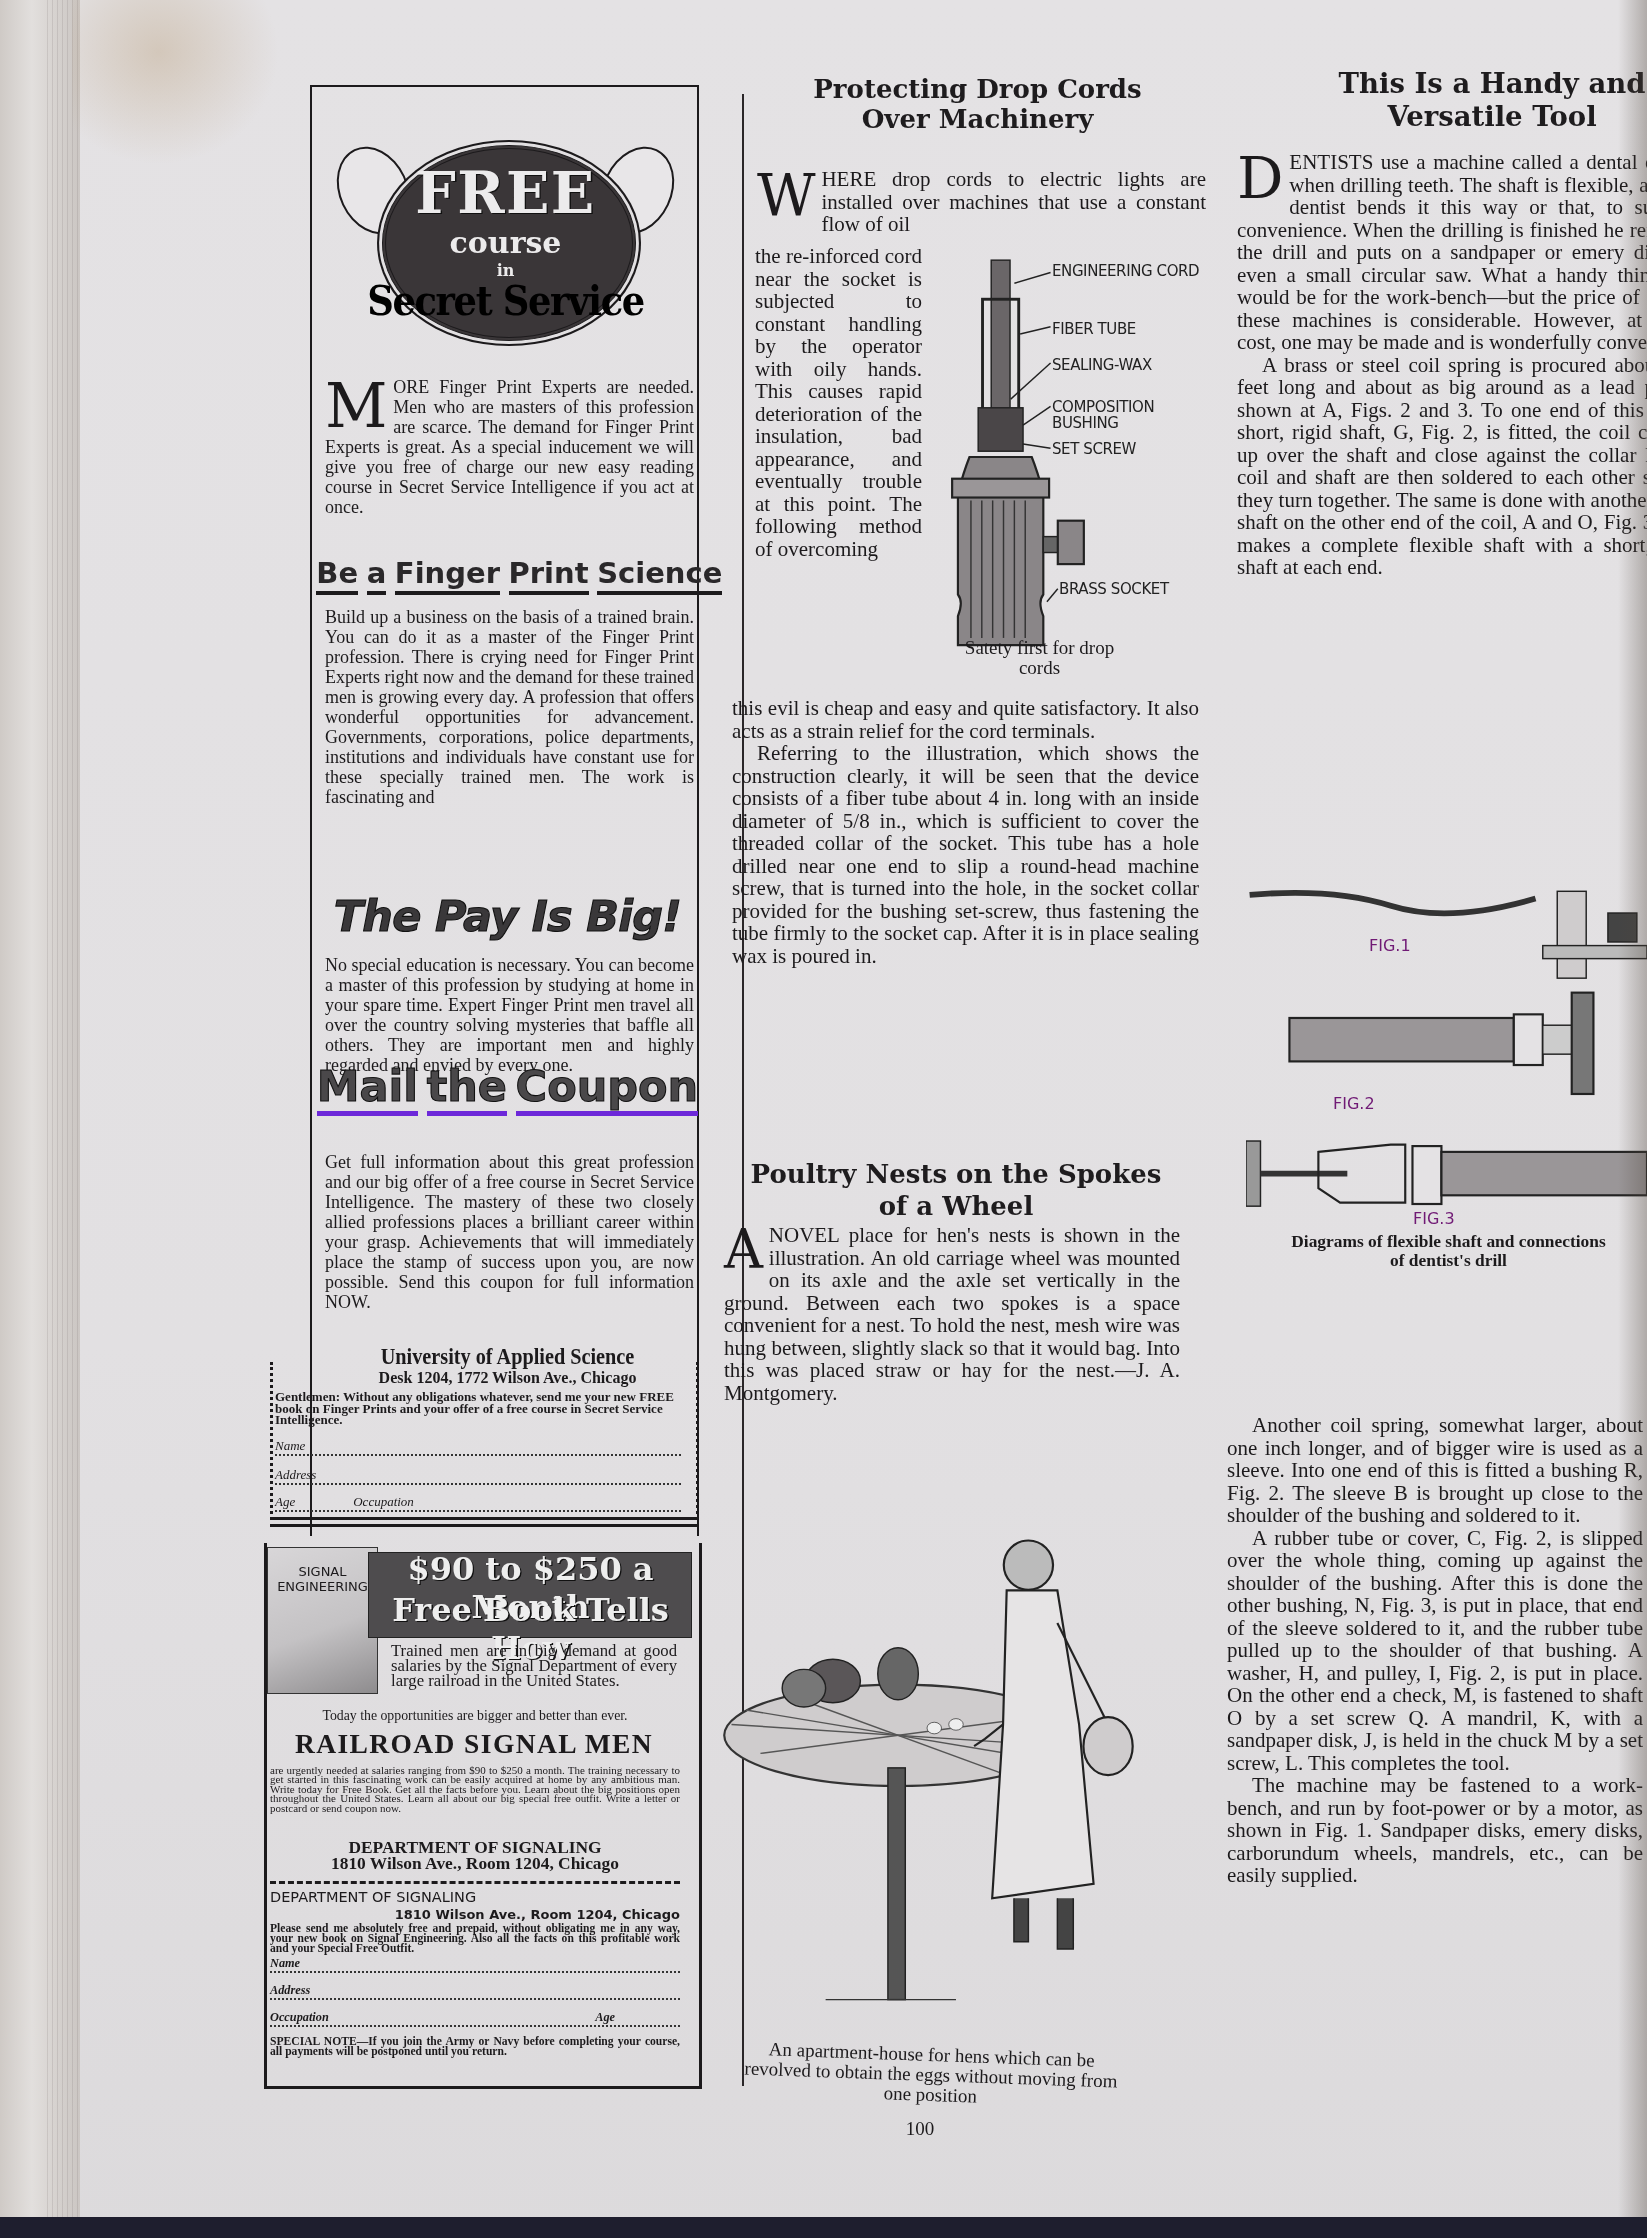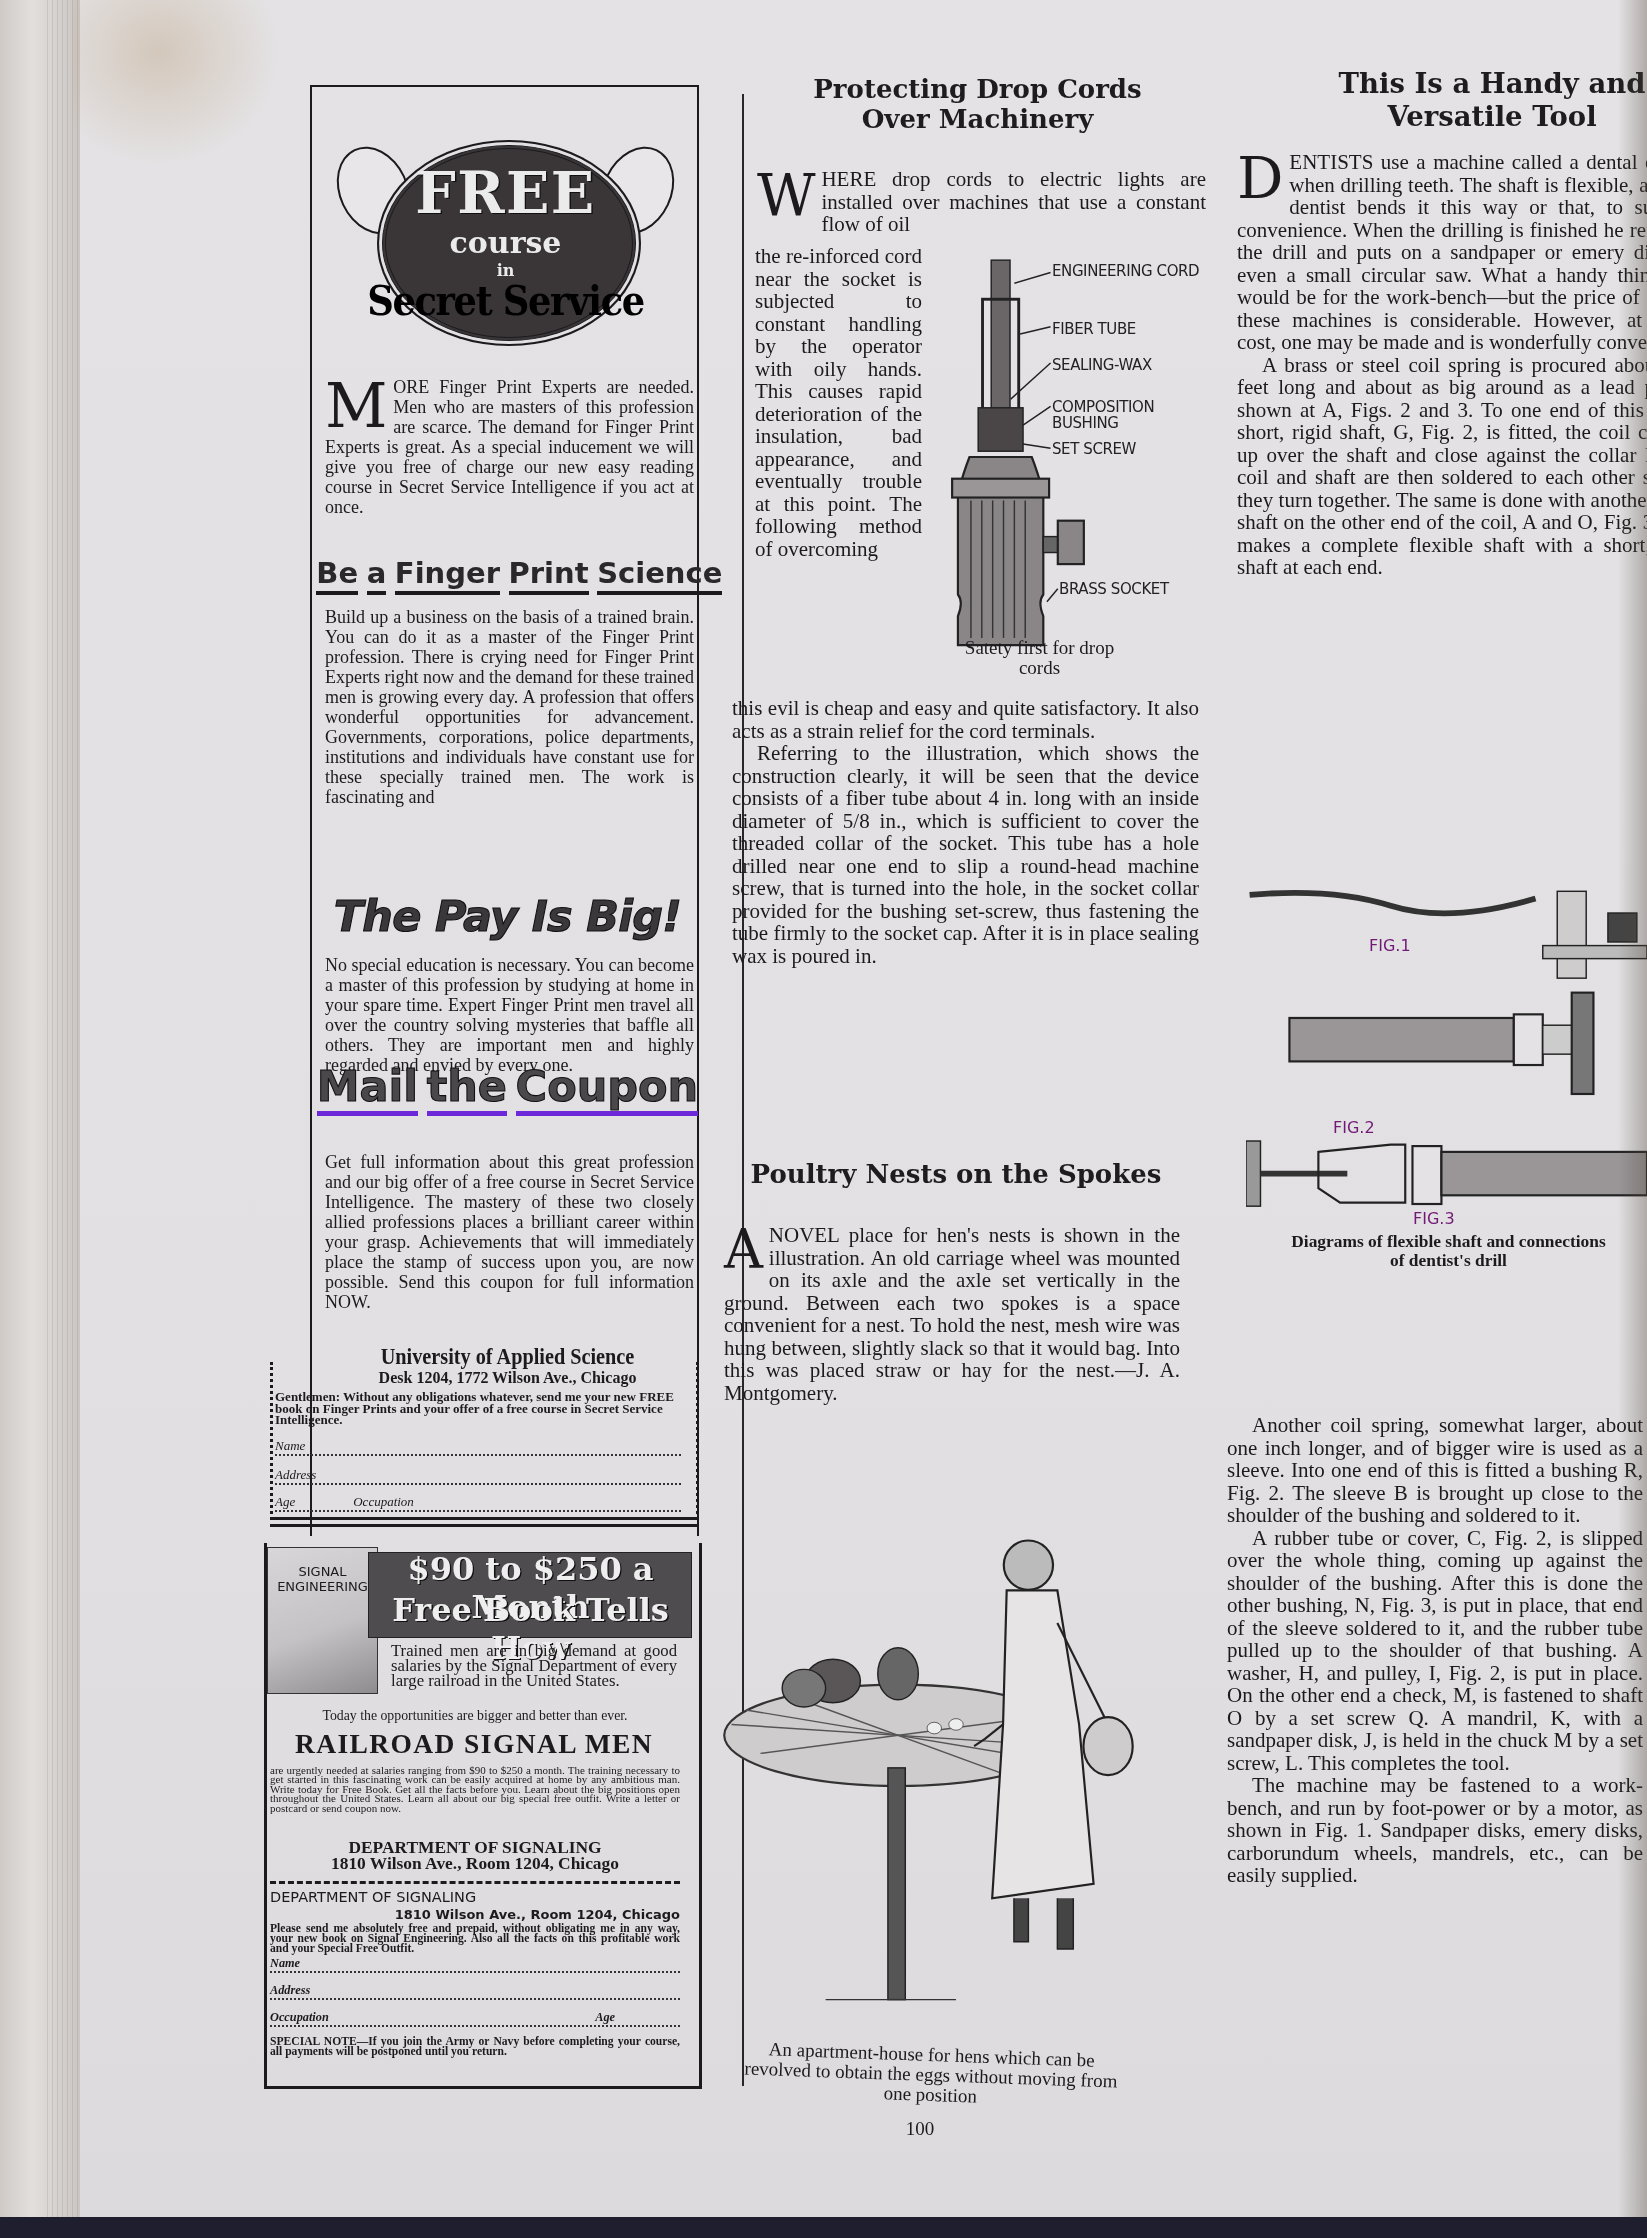--- a/index.html
+++ b/index.html
@@ -228,20 +228,21 @@
 </div>
 <div class="caption" style="left:956px;top:638px;width:167px;">Satety first for drop cords</div>
 
 <div class="art-body" style="left:732px;top:697px;width:467px;">
   <p class="first">this evil is cheap and easy and quite satisfactory. It also acts as a strain relief for the cord terminals.</p>
   <p>Referring to the illustration, which shows the construction clearly, it will be seen that the device consists of a fiber tube about 4 in. long with an inside diameter of 5/8 in., which is sufficient to cover the threaded collar of the socket. This tube has a hole drilled near one end to slip a round-head machine screw, that is turned into the hole, in the socket collar provided for the bushing set-screw, thus fastening the tube firmly to the socket cap. After it is in place sealing wax is poured in.</p>
 </div>
 
 <div class="art-title" style="left:717px;top:1158px;width:478px;font-size:26px;line-height:32px;">
   <div>Poultry Nests on the Spokes</div>
+  <div>of a Wheel</div>
 </div>
 <div class="art-body" style="left:724px;top:1224px;width:456px;">
   <span class="dropcap" style="font-size:54px;line-height:45px;">A</span><span>NOVEL place for hen's nests is shown in the illustration. An old carriage wheel was mounted on its axle and the axle set vertically in the ground. Between each two spokes is a space convenient for a nest. To hold the nest, mesh wire was hung between, slightly slack so that it would bag. Into this was placed straw or hay for the nest.—J. A. Montgomery.</span>
 </div>
 
 <div class="poultry-img">
   <svg width="449" height="529" viewBox="0 0 620 730">
     <ellipse cx="250" cy="315" rx="240" ry="70" fill="#cfcccd" stroke="#333" stroke-width="3"></ellipse>
     <g stroke="#555" stroke-width="2">
       <line x1="20" y1="300" x2="480" y2="330"></line>
@@ -288,21 +289,21 @@
       <rect x="370" y="180" width="40" height="70" fill="#e4e2e4" stroke="#222" stroke-width="3"></rect>
       <rect x="410" y="195" width="40" height="40" fill="#ccc" stroke="#222" stroke-width="2"></rect>
       <rect x="450" y="150" width="30" height="140" fill="#777" stroke="#222" stroke-width="3"></rect>
       <rect x="0" y="355" width="20" height="90" fill="#999" stroke="#222" stroke-width="2"></rect>
       <line x1="20" y1="400" x2="140" y2="400" stroke="#333" stroke-width="8"></line>
       <path d="M100 370 L200 360 L220 360 L220 440 L130 440 L100 420 Z" fill="none" stroke="#222" stroke-width="3"></path>
       <rect x="230" y="362" width="40" height="80" fill="#e4e2e4" stroke="#222" stroke-width="3"></rect>
       <rect x="270" y="370" width="284" height="60" fill="#9a9698" stroke="#222" stroke-width="3"></rect>
     </svg>
     <div class="fig-cap" style="left:123px;top:52px;">FIG.1</div>
-    <div class="fig-cap" style="left:87px;top:210px;margin-top:24px;">FIG.2</div>
+    <div class="fig-cap" style="left:87px;top:210px;">FIG.2</div>
     <div class="fig-cap" style="left:167px;top:325px;">FIG.3</div>
     <div class="caption" style="left:43px;top:348px;width:319px;font-size:17.4px;font-weight:bold;line-height:19px;">Diagrams of flexible shaft and connections of dentist's drill</div>
   </div>
 
   <div class="art-body" style="left:10px;top:1414px;width:416px;">
     <p>Another coil spring, somewhat larger, about one inch longer, and of bigger wire is used as a sleeve. Into one end of this is fitted a bushing R, Fig. 2. The sleeve B is brought up close to the shoulder of the bushing and soldered to it.</p>
     <p>A rubber tube or cover, C, Fig. 2, is slipped over the whole thing, coming up against the shoulder of the bushing. After this is done the other bushing, N, Fig. 3, is put in place, that end of the sleeve soldered to it, and the rubber tube pulled up to the shoulder of that bushing. A washer, H, and pulley, I, Fig. 2, is put in place. On the other end a check, M, is fastened to shaft O by a set screw Q. A mandril, K, with a sandpaper disk, J, is held in the chuck M by a set screw, L. This completes the tool.</p>
     <p>The machine may be fastened to a work-bench, and run by foot-power or by a motor, as shown in Fig. 1. Sandpaper disks, emery disks, carborundum wheels, mandrels, etc., can be easily supplied.</p>
   </div>
 </div>

